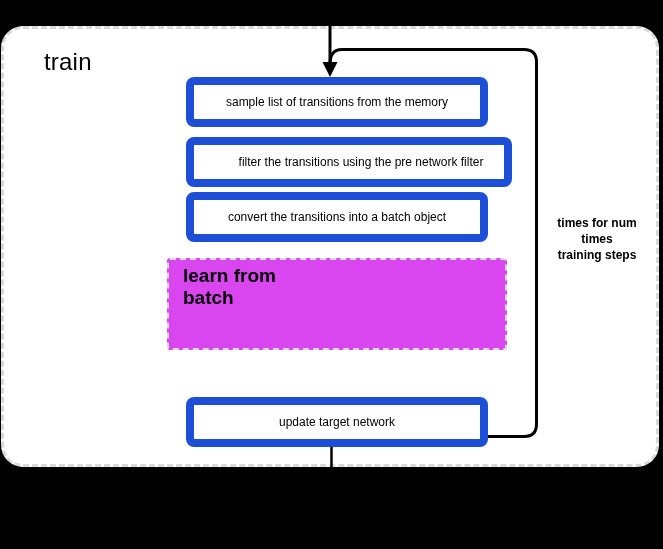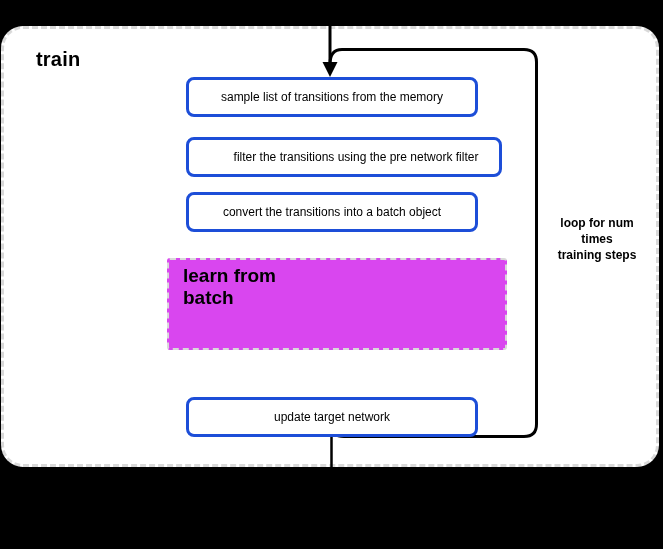--- a/index.html
+++ b/index.html
@@ -22,42 +22,42 @@
     top: 26px;
     width: 652px;
     height: 435px;
     background: #ffffff;
     border: 3px dashed #d9d9d9;
     border-radius: 22px;
     box-sizing: content-box;
   }
   .train-title {
     position: absolute;
-    left: 36px;
+    left: 44px;
     top: 48px;
-    font-size: 20px;
-    font-weight: bold;
+    font-size: 24px;
+    font-weight: normal;
     color: #000000;
     letter-spacing: 0.2px;
   }
   .wires {
     position: absolute;
     left: 0;
     top: 0;
     width: 663px;
     height: 549px;
     pointer-events: none;
   }
   .step-box {
     position: absolute;
     left: 186px;
     width: 286px;
     height: 34px;
     background: #ffffff;
-    border: 3px solid #1d4ed8;
+    border: 8px solid #1d4ed8;
     border-radius: 8px;
     display: flex;
     align-items: center;
     justify-content: center;
     text-align: center;
     font-size: 12px;
     color: #000000;
     padding: 0;
   }
   .step-1 { top: 77px; }
@@ -126,18 +126,18 @@
   <div class="learn-box">
     <div>learn from</div>
     <div>batch</div>
   </div>
 
   <div class="step-box step-4">
     <span>update target network</span>
   </div>
 
   <div class="loop-annotation">
-    <div>loop for num</div>
+    <div>times for num</div>
     <div>times</div>
     <div>training steps</div>
   </div>
 
 </div>
 
 </body></html>

